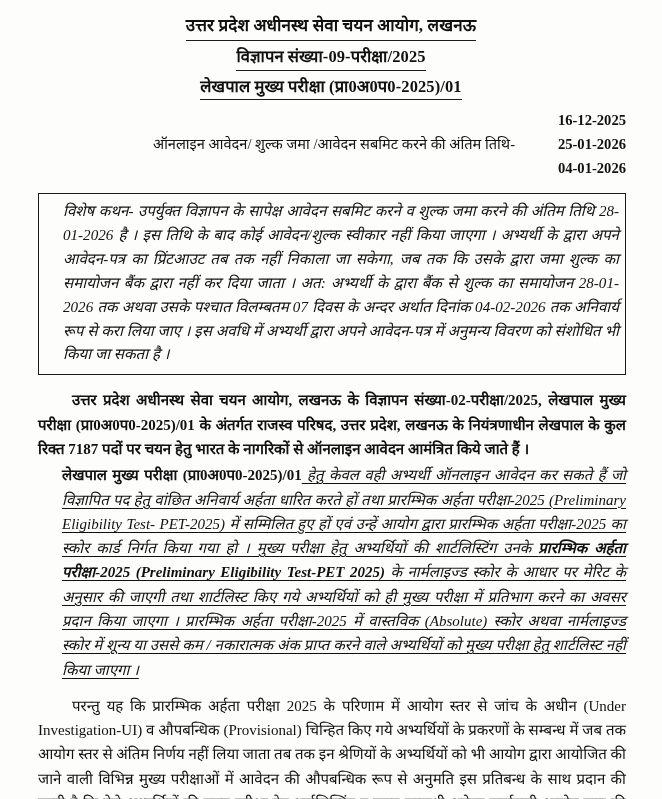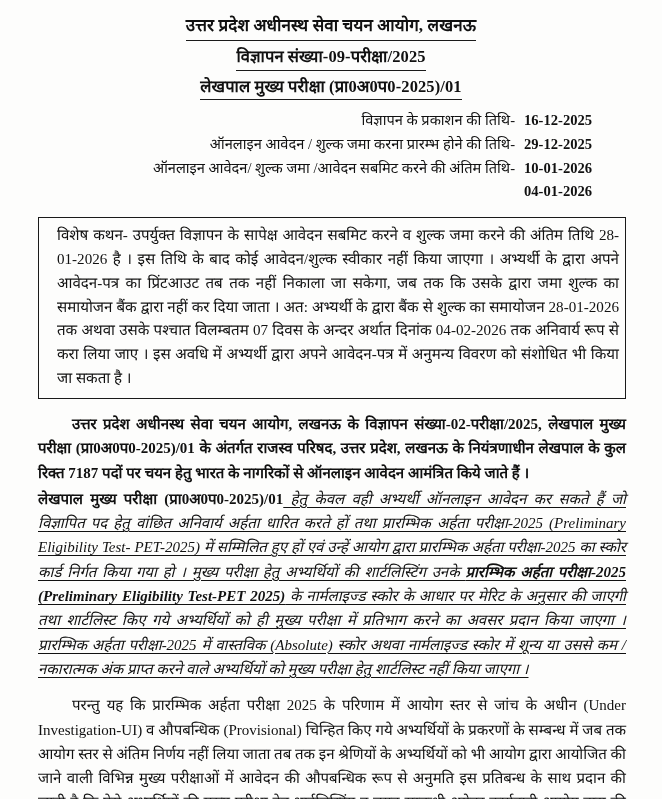--- a/index.html
+++ b/index.html
@@ -58,32 +58,33 @@
     white-space: nowrap;
   }
   .date-label {
     font-weight: normal;
     text-align: right;
   }
   .date-value {
     font-weight: bold;
     display: inline-block;
     width: 102px;
-    text-align: left;
+    text-align: right;
     padding-left: 9px;
     font-family: "Liberation Serif", serif;
     font-size: 14.6px;
   }
 
   
   .note-box {
     margin: 13px 36px 0 38px;
     border: 1.6px solid #1a1a1a;
-    padding: 6px 6px 7px 18px;
+    padding: 6px 6px 7px 24px;
     box-sizing: border-box;
+    font-style: italic;
   }
   .note-box p {
     margin: 0;
     font-size: 15.1px;
     line-height: 1.58;
     text-align: justify;
     text-justify: inter-word;
     font-weight: normal;
     hyphens: none;
   }
@@ -101,20 +102,21 @@
   }
   p.para.bold {
     font-weight: bold;
     margin-top: 13px;
     text-indent: 34px;
   }
   p.para.italic-under {
     font-style: italic;
     margin-top: 2px;
     text-indent: 0;
+    margin-left: 24px;
   }
   p.para.plain {
     margin-top: 12px;
     text-indent: 34px;
   }
   .bi { font-weight: bold; font-style: italic; }
 
   .lead-in-bold {
     font-weight: bold;
     font-style: normal;
@@ -132,30 +134,25 @@
 <div class="page">
 
   <div class="title-block">
     <span class="title-line t1">उत्तर प्रदेश अधीनस्थ सेवा चयन आयोग, लखनऊ</span>
     <span class="title-line t2">विज्ञापन संख्या-09-परीक्षा/2025</span>
     <span class="title-line t3">लेखपाल मुख्य परीक्षा (प्रा0अ0प0-2025)/01</span>
   </div>
 
   <div class="dates">
     <div class="date-row">
-      <span class="date-label">विज्ञापन के प्रकाशन की तिथि-</span>
       <span class="date-value">16-12-2025</span>
     </div>
     <div class="date-row">
-      <span class="date-label">ऑनलाइन आवेदन / शुल्क जमा करना प्रारम्भ होने की तिथि-</span>
-      <span class="date-value">29-12-2025</span>
-    </div>
-    <div class="date-row">
       <span class="date-label">ऑनलाइन आवेदन/ शुल्क जमा /आवेदन सबमिट करने की अंतिम तिथि-</span>
-      <span class="date-value">10-01-2026</span>
+      <span class="date-value">25-01-2026</span>
     </div>
     <div class="date-row">
       <span class="date-value">04-01-2026</span>
     </div>
   </div>
 
   <div class="note-box">
     <p>विशेष कथन- उपर्युक्त विज्ञापन के सापेक्ष आवेदन सबमिट करने व शुल्क जमा करने की अंतिम तिथि 28-01-2026 है । इस तिथि के बाद कोई आवेदन/शुल्क स्वीकार नहीं किया जाएगा । अभ्यर्थी के द्वारा अपने आवेदन-पत्र का प्रिंटआउट तब तक नहीं निकाला जा सकेगा, जब तक कि उसके द्वारा जमा शुल्क का समायोजन बैंक द्वारा नहीं कर दिया जाता । अत: अभ्यर्थी के द्वारा बैंक से शुल्क का समायोजन 28-01-2026 तक अथवा उसके पश्चात विलम्बतम 07 दिवस के अन्दर अर्थात दिनांक 04-02-2026 तक अनिवार्य रूप से करा लिया जाए । इस अवधि में अभ्यर्थी द्वारा अपने आवेदन-पत्र में अनुमन्य विवरण को संशोधित भी किया जा सकता है ।</p>
   </div>
 

